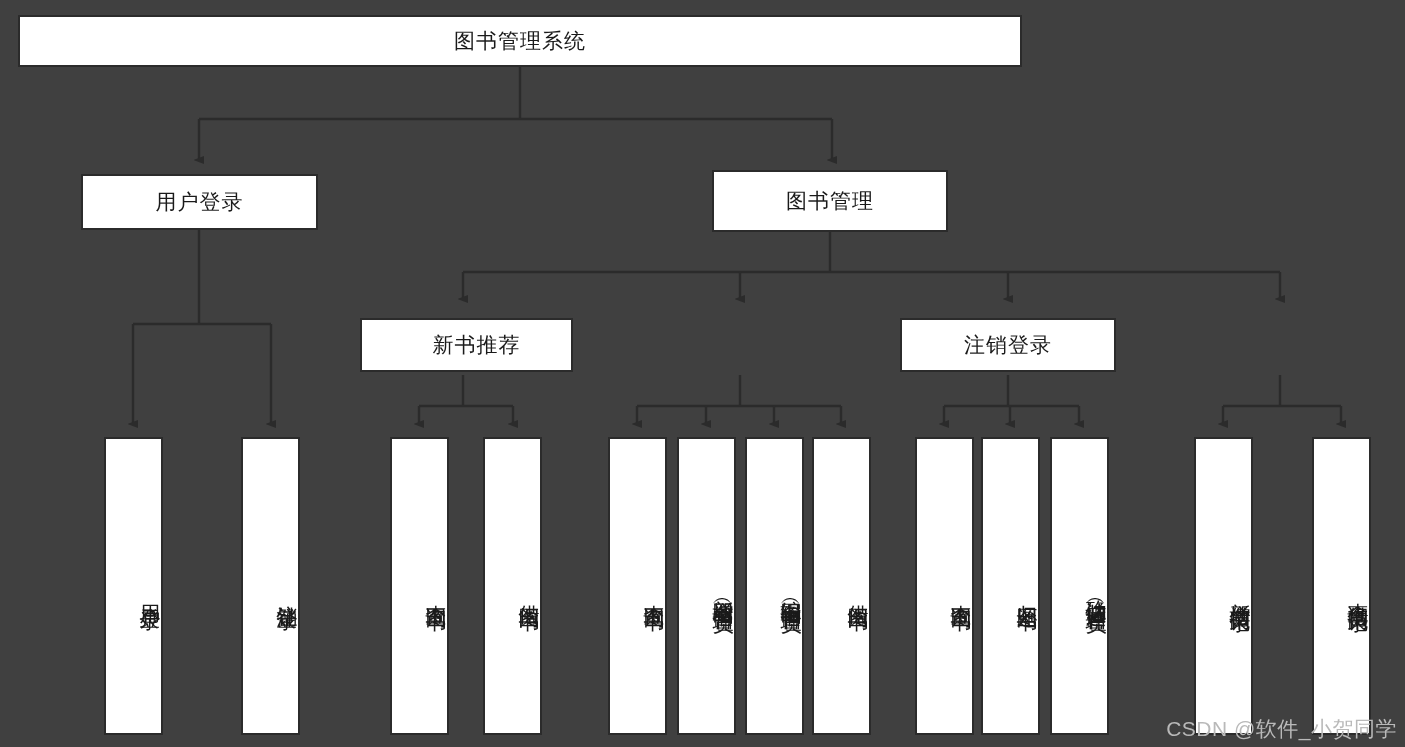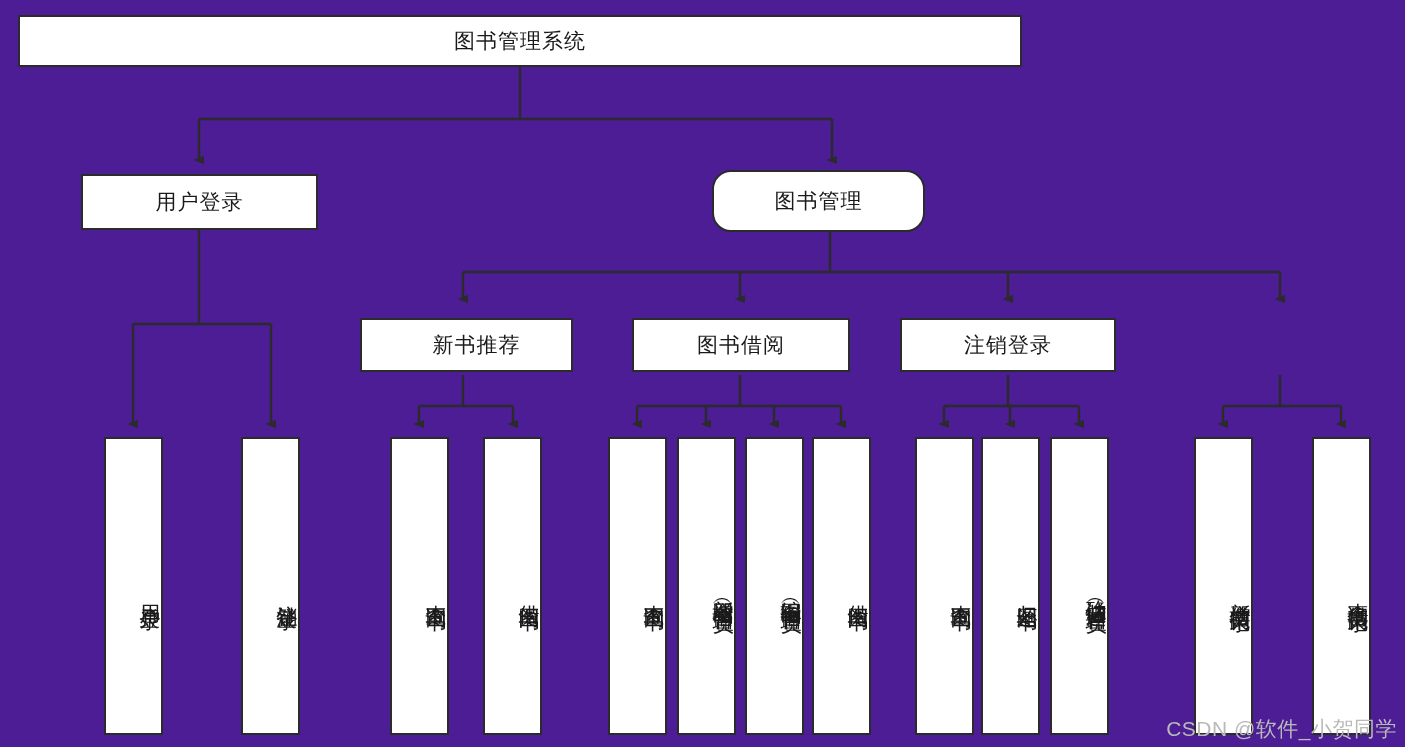--- a/index.html
+++ b/index.html
@@ -7,21 +7,21 @@
     padding: 0;
     background: #ffffff;
   }
   body {
     font-family: "Liberation Sans", "DejaVu Sans", sans-serif;
   }
   #stage {
     position: relative;
     width: 1405px;
     height: 747px;
-    background: #4c1d95;
+    background: #404040;
     overflow: hidden;
   }
   #wires {
     position: absolute;
     left: 0;
     top: 0;
     width: 1405px;
     height: 747px;
     pointer-events: none;
   }
@@ -121,31 +121,28 @@
   </svg>
 
   <div class="node horiz" style="left:18px; top:15px; width:1004px; height:52px;">
     <span class="txt">图书管理系统</span>
   </div>
 
   <div class="node horiz" style="left:81px; top:174px; width:237px; height:56px;">
     <span class="txt">用户登录</span>
   </div>
 
-  <div class="node horiz" style="left:712px; top:170px; width:213px; height:62px;border-radius:19px;">
+  <div class="node horiz" style="left:712px; top:170px; width:236px; height:62px;">
     <span class="txt">图书管理</span>
   </div>
 
   <div class="node horiz" style="left:360px; top:318px; width:213px; height:54px;padding-left:20px;">
     <span class="txt">新书推荐</span>
   </div>
 
-  <div class="node horiz" style="left:632px; top:318px; width:218px; height:54px;">
-    <span class="txt">图书借阅</span>
-  </div>
 
   <div class="node horiz" style="left:900px; top:318px; width:216px; height:54px;">
     <span class="txt">注销登录</span>
   </div>
 
 
   <div class="node vert" style="left:104px; top:437px; width:59px; height:298px;">
     <span class="txt">用户登录</span>
   </div>
   <div class="node vert" style="left:241px; top:437px; width:59px; height:298px;">

